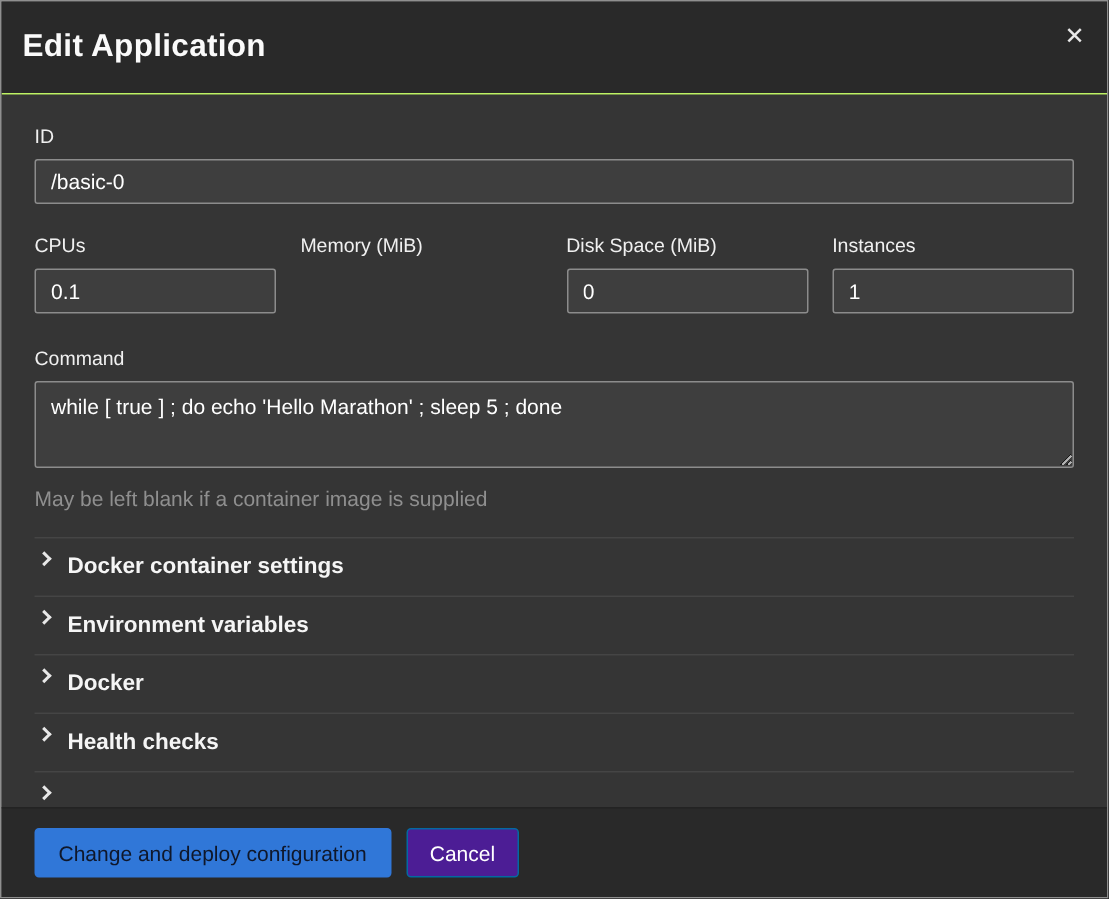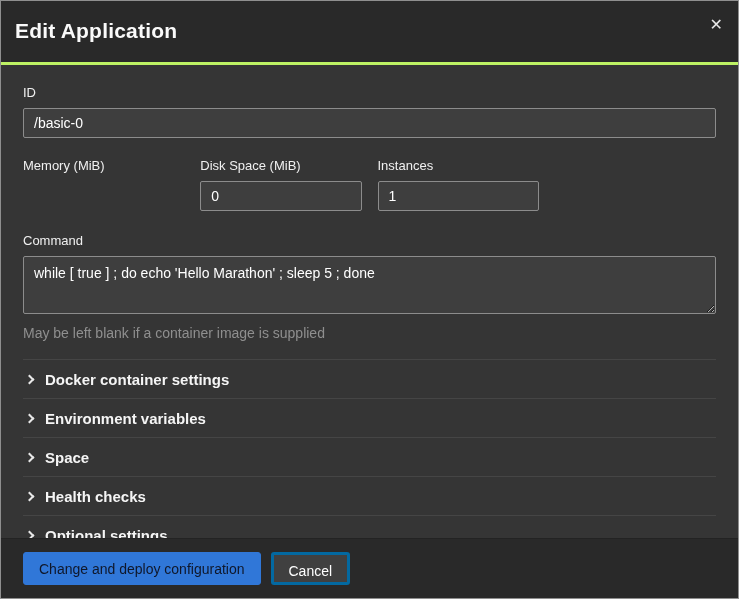--- a/index.html
+++ b/index.html
@@ -17,21 +17,21 @@
     display: flex;
     flex-direction: column;
     overflow: hidden;
   }
   
   .modal-header {
     background: #292929;
     padding: 18px 16px 19px 14px;
     position: relative;
     flex: 0 0 auto;
-    border-bottom: 3px solid #bef264;
+    border-bottom: 1px solid #bef264;
   }
   .modal-title {
     font-size: 21px;
     font-weight: 700;
     letter-spacing: 0.2px;
     color: #fafafa;
   }
   .close-btn {
     position: absolute;
     top: 16px;
@@ -84,21 +84,20 @@
   .command-group { margin-top: 22px; }
   .help-text {
     color: #8f8f8f;
     font-size: 14px;
     margin-top: 7px;
   }
   
   .sections { margin-top: 18px; }
   .section-row {
     display: flex;
-    align-items: center;
     gap: 12px;
     padding: 10px 0;
     border-top: 1px solid #454545;
     cursor: pointer;
     min-height: 39px;
   }
   .section-row:first-child { border-top: 1px solid #454545; }
   .section-label {
     font-size: 15px;
     font-weight: 700;
@@ -131,22 +130,22 @@
     height: 33px;
     cursor: pointer;
     line-height: 1.3;
   }
   .btn-primary {
     background: #3077d8;
     border: 1px solid #3077d8;
     color: #0f172a;
   }
   .btn-default {
-    background: #404040;
-    border: 3px solid #0369a1;
+    background: #4c1d95;
+    border: 1px solid #0369a1;
     color: #ffffff;
     text-align: right;
   }
 </style>
 </head>
 <body>
 
 <div class="modal">
 
   <div class="modal-header">
@@ -156,20 +155,24 @@
 
   <div class="modal-body">
 
     <div class="form-group">
       <label>ID</label>
       <input class="text-input" type="text" value="/basic-0" style="">
     </div>
 
     <div class="row-4">
       <div class="form-group">
+        <label>CPUs</label>
+        <input class="text-input" type="text" value="0.1" style="">
+      </div>
+      <div class="form-group">
         <label>Memory (MiB)</label>
       </div>
       <div class="form-group">
         <label>Disk Space (MiB)</label>
         <input class="text-input" type="text" value="0" style="">
       </div>
       <div class="form-group">
         <label>Instances</label>
         <input class="text-input" type="text" value="1" style="">
       </div>
@@ -185,29 +188,28 @@
       <div class="section-row">
         <span class="chevron"></span>
         <span class="section-label">Docker container settings</span>
       </div>
       <div class="section-row">
         <span class="chevron"></span>
         <span class="section-label">Environment variables</span>
       </div>
       <div class="section-row">
         <span class="chevron"></span>
-        <span class="section-label">Space</span>
+        <span class="section-label">Docker</span>
       </div>
       <div class="section-row">
         <span class="chevron"></span>
         <span class="section-label">Health checks</span>
       </div>
       <div class="section-row">
         <span class="chevron"></span>
-        <span class="section-label">Optional settings</span>
       </div>
     </div>
 
   </div>
 
   <div class="modal-footer">
     <button class="btn btn-primary">Change and deploy configuration</button>
     <button class="btn btn-default">Cancel</button>
   </div>
 

